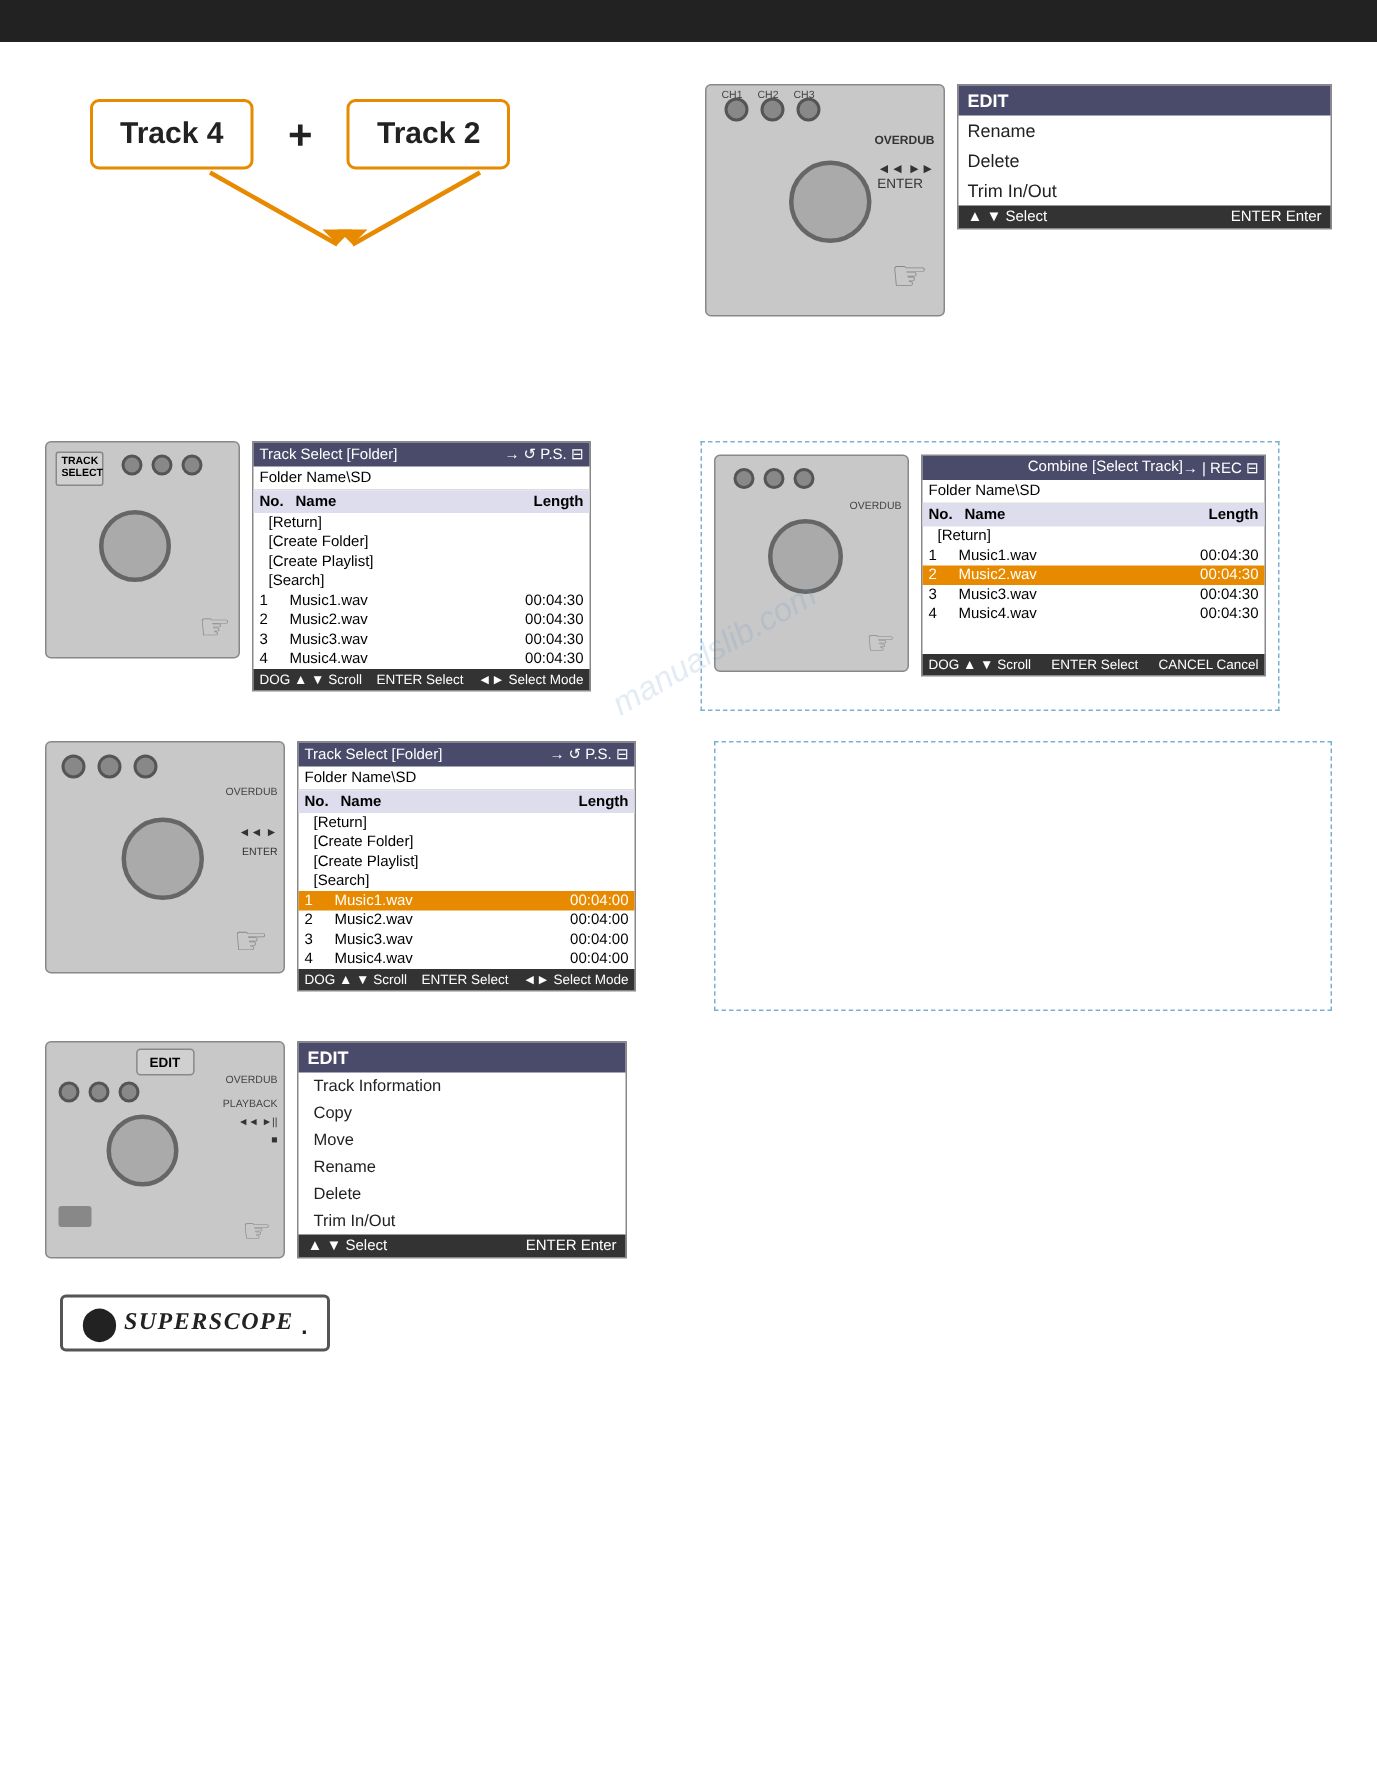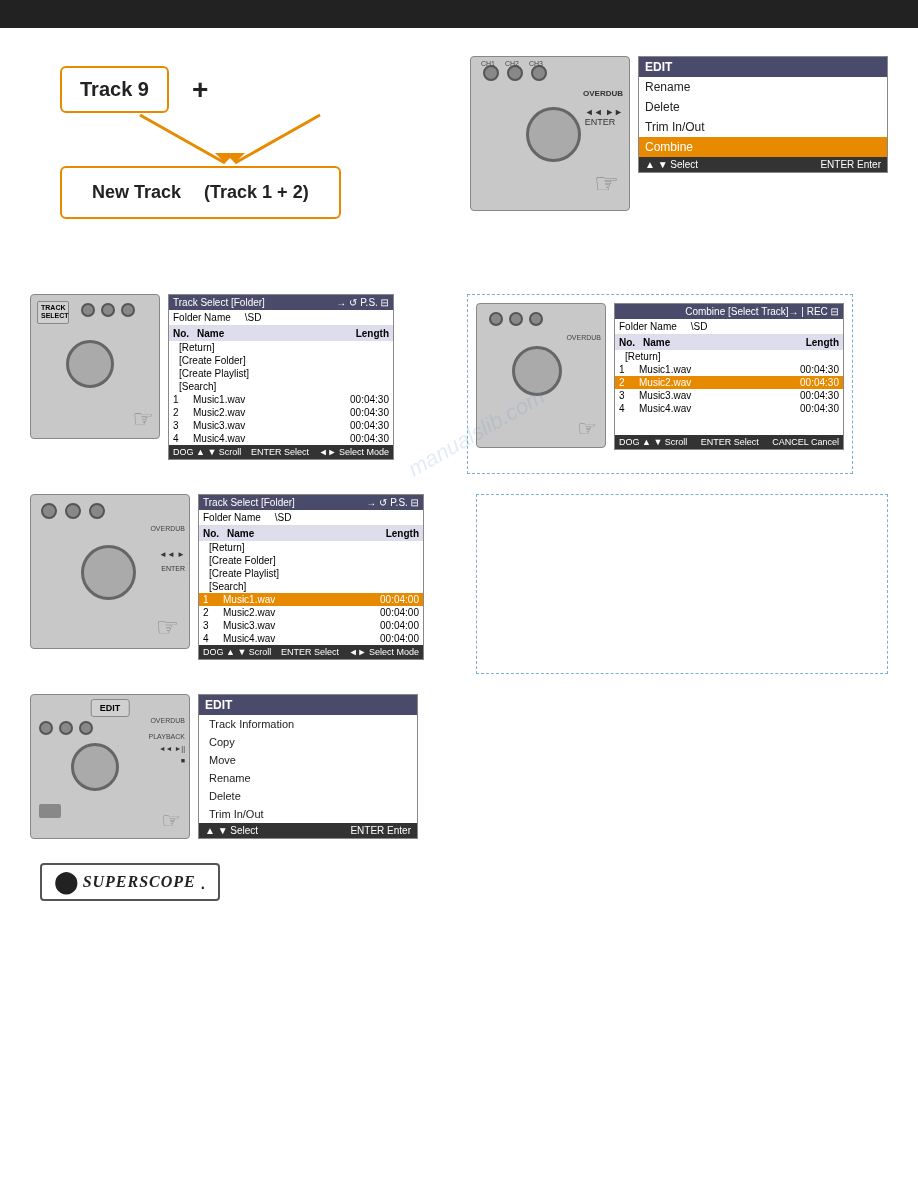--- a/index.html
+++ b/index.html
@@ -166,21 +166,21 @@
     }
 
     .file-list-title span { font-size: 10px; }
 
     .file-list-folder-row {
       padding: 2px 4px;
       font-size: 10px;
       border-bottom: 1px solid #ddd;
       display: flex;
       align-items: center;
-      gap: 14px;
+      gap: 0;
     }
 
     .file-list-header {
       display: flex;
       padding: 2px 4px;
       background: #dde;
       font-size: 10px;
       font-weight: bold;
       justify-content: space-between;
     }
@@ -418,42 +418,39 @@
 <div class="top-bar"></div>
 
 <div class="main-content">
 
   <div class="section1">
 
     <div class="track-diagram">
 
       <div class="diagram-top-row">
         <div class="track-box">
-          <span>Track 9</span>
+          <span>Track 4</span>
         </div>
         <span class="plus-sign">+</span>
+        <div class="track-box">
+          <span>Track 2</span>
+        </div>
       </div>
 
       <div style="margin-left:30px; margin-top:0;">
         <svg width="350" height="60">
 
           <line x1="80" y1="2" x2="165" y2="50" stroke="#e88a00" stroke-width="3"></line>
           <polygon points="165,50 155,40 175,40" fill="#e88a00"></polygon>
 
           <line x1="260" y1="2" x2="175" y2="50" stroke="#e88a00" stroke-width="3"></line>
           <polygon points="175,50 165,40 185,40" fill="#e88a00"></polygon>
         </svg>
       </div>
 
-      <div class="diagram-bottom-row" style="margin-top:-10px;">
-        <div class="track-box-wide">
-          <span style="margin-right:18px;">New Track</span>
-          <span>(Track 1 + 2)</span>
-        </div>
-      </div>
     </div>
 
     <div class="edit-menu-section">
 
       <div class="device-panel">
 
         <div class="device-knob" style="top:8px;left:12px;width:16px;height:16px;"></div>
         <div class="device-knob" style="top:8px;left:36px;width:16px;height:16px;"></div>
         <div class="device-knob" style="top:8px;left:60px;width:16px;height:16px;"></div>
         <div class="device-big-knob" style="top:50px;left:55px;width:55px;height:55px;"></div>
@@ -468,21 +465,20 @@
           <div style="font-size:9px;color:#333;">◄◄ ►► </div>
           <div style="font-size:9px;color:#333;">ENTER</div>
         </div>
       </div>
 
       <div class="edit-menu">
         <div class="edit-menu-title">EDIT</div>
         <div class="edit-menu-item">Rename</div>
         <div class="edit-menu-item">Delete</div>
         <div class="edit-menu-item">Trim In/Out</div>
-        <div class="edit-menu-item highlighted">Combine</div>
         <div class="edit-menu-footer">
           <span>▲ ▼ Select</span>
           <span>ENTER Enter</span>
         </div>
       </div>
     </div>
   </div>
 
   <div class="section2">
 

